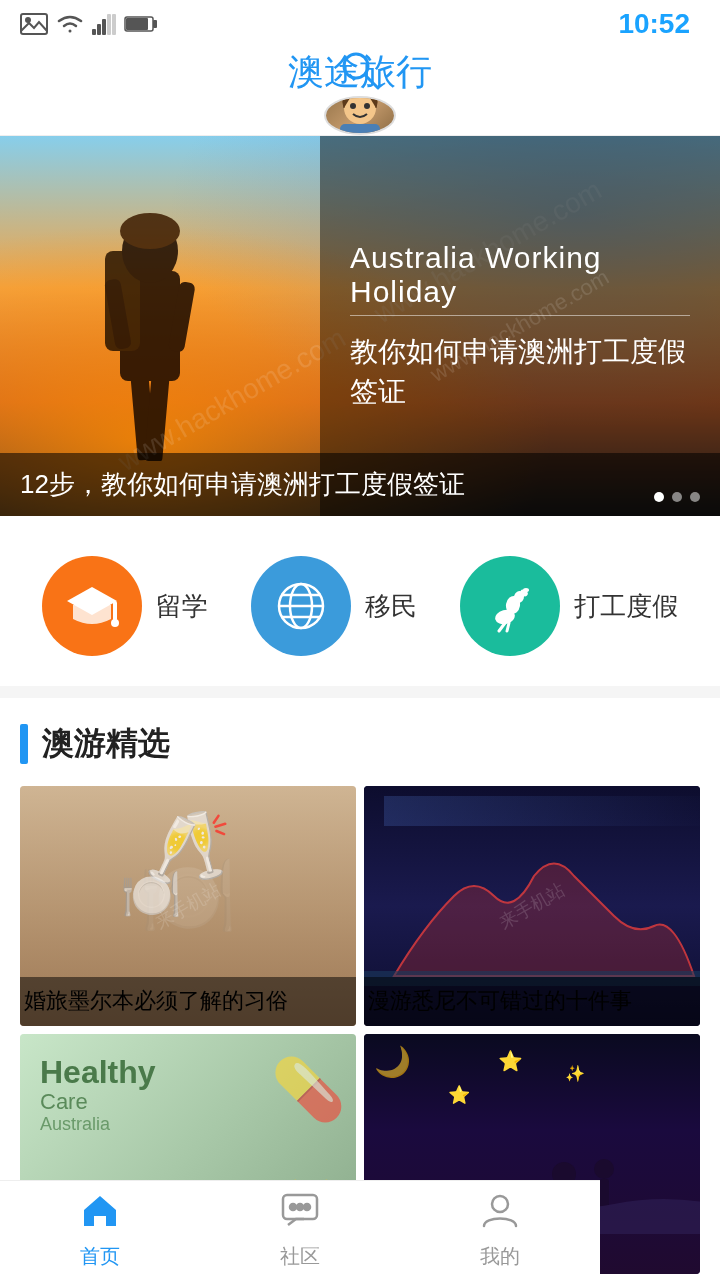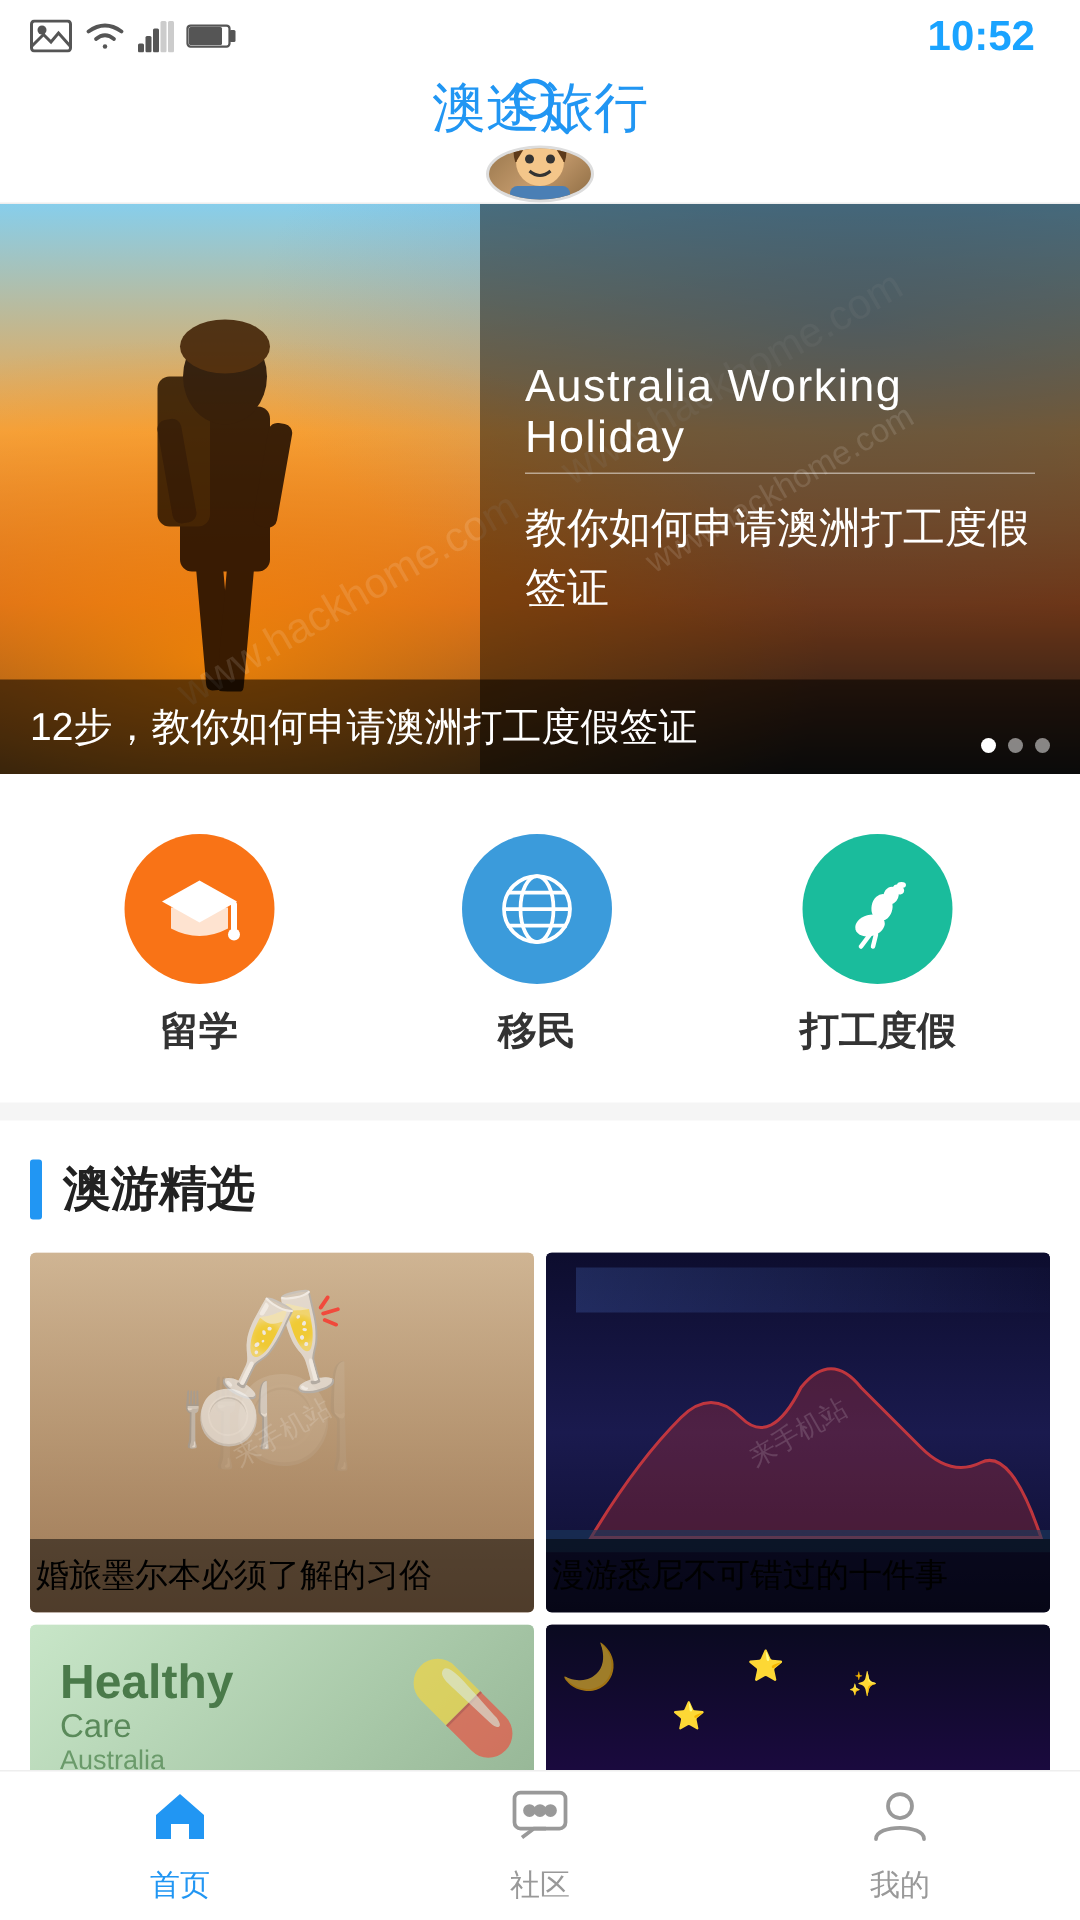--- a/index.html
+++ b/index.html
@@ -169,25 +169,24 @@
     
     .categories {
       background: #fff;
       display: flex;
       justify-content: space-around;
       padding: 40px 20px 30px;
       margin-bottom: 12px;
     }
     .category-item {
       display: flex;
-      flex-direction: column;
+      flex-direction: row;
       align-items: center;
       gap: 14px;
       cursor: pointer;
-      font-weight: bold;
     }
     .category-icon-circle {
       width: 100px;
       height: 100px;
       border-radius: 50%;
       display: flex;
       align-items: center;
       justify-content: center;
       font-size: 44px;
       color: #fff;
@@ -330,21 +329,21 @@
       font-size: 18px;
       transform: rotate(-30deg);
       white-space: nowrap;
     }
 
     
     .bottom-nav {
       position: fixed;
       bottom: 0;
       left: 0;
-      width: 720px;
+      width: 600px;
       height: 100px;
       background: #fff;
       border-top: 1px solid #eee;
       display: flex;
       justify-content: space-around;
       align-items: center;
     }
     .nav-item {
       display: flex;
       flex-direction: column;

